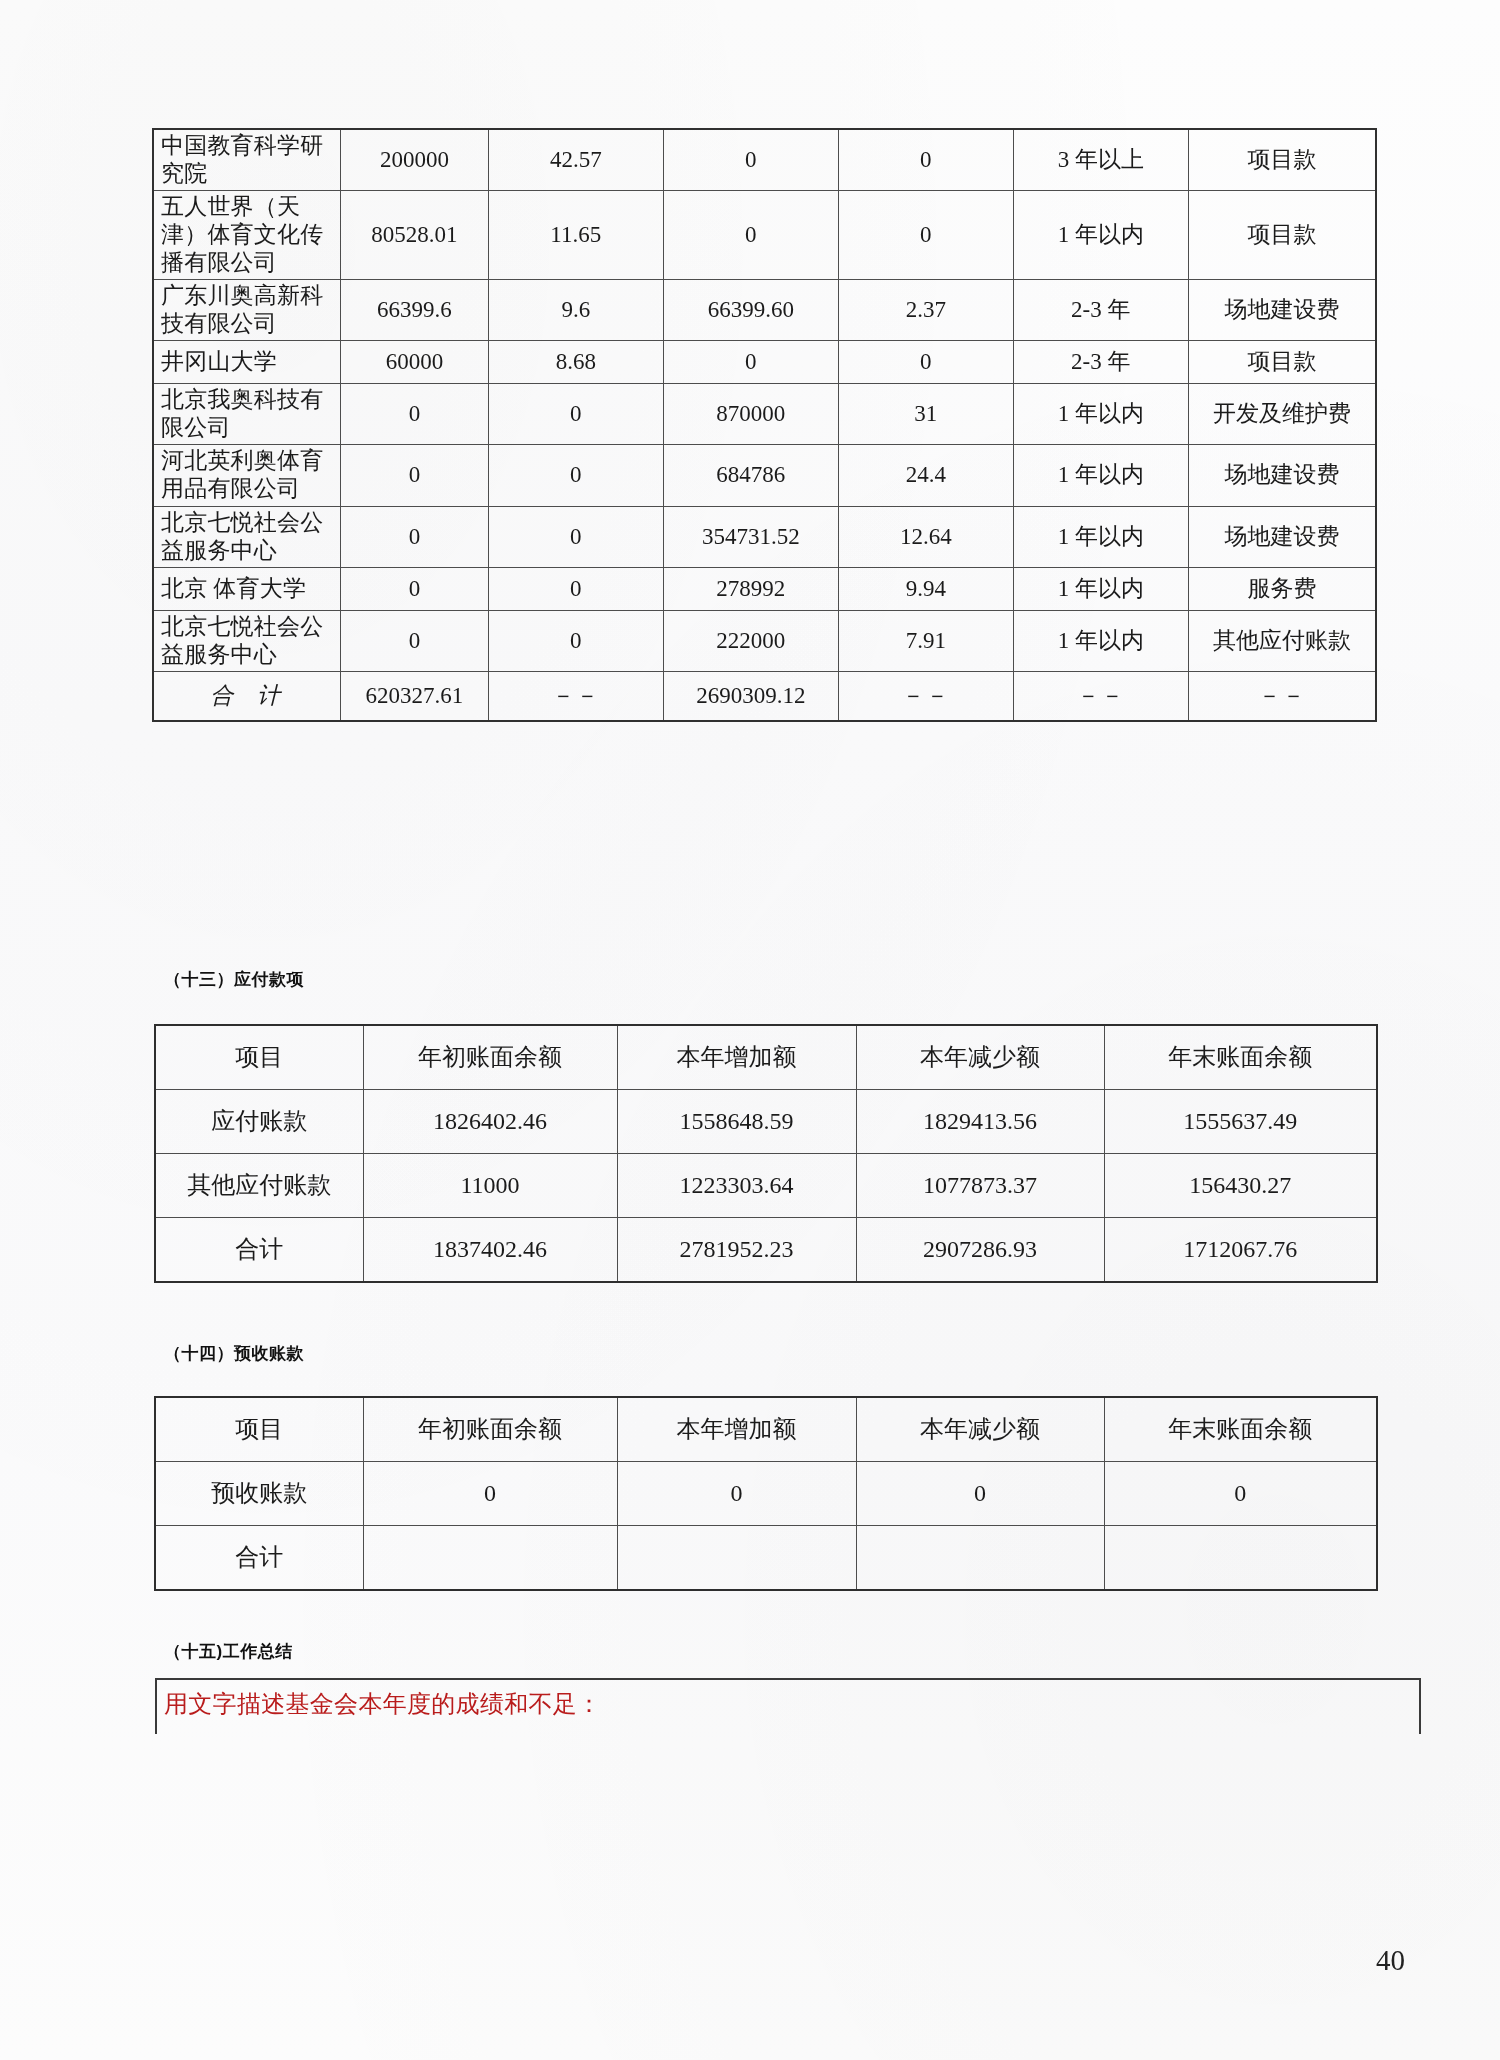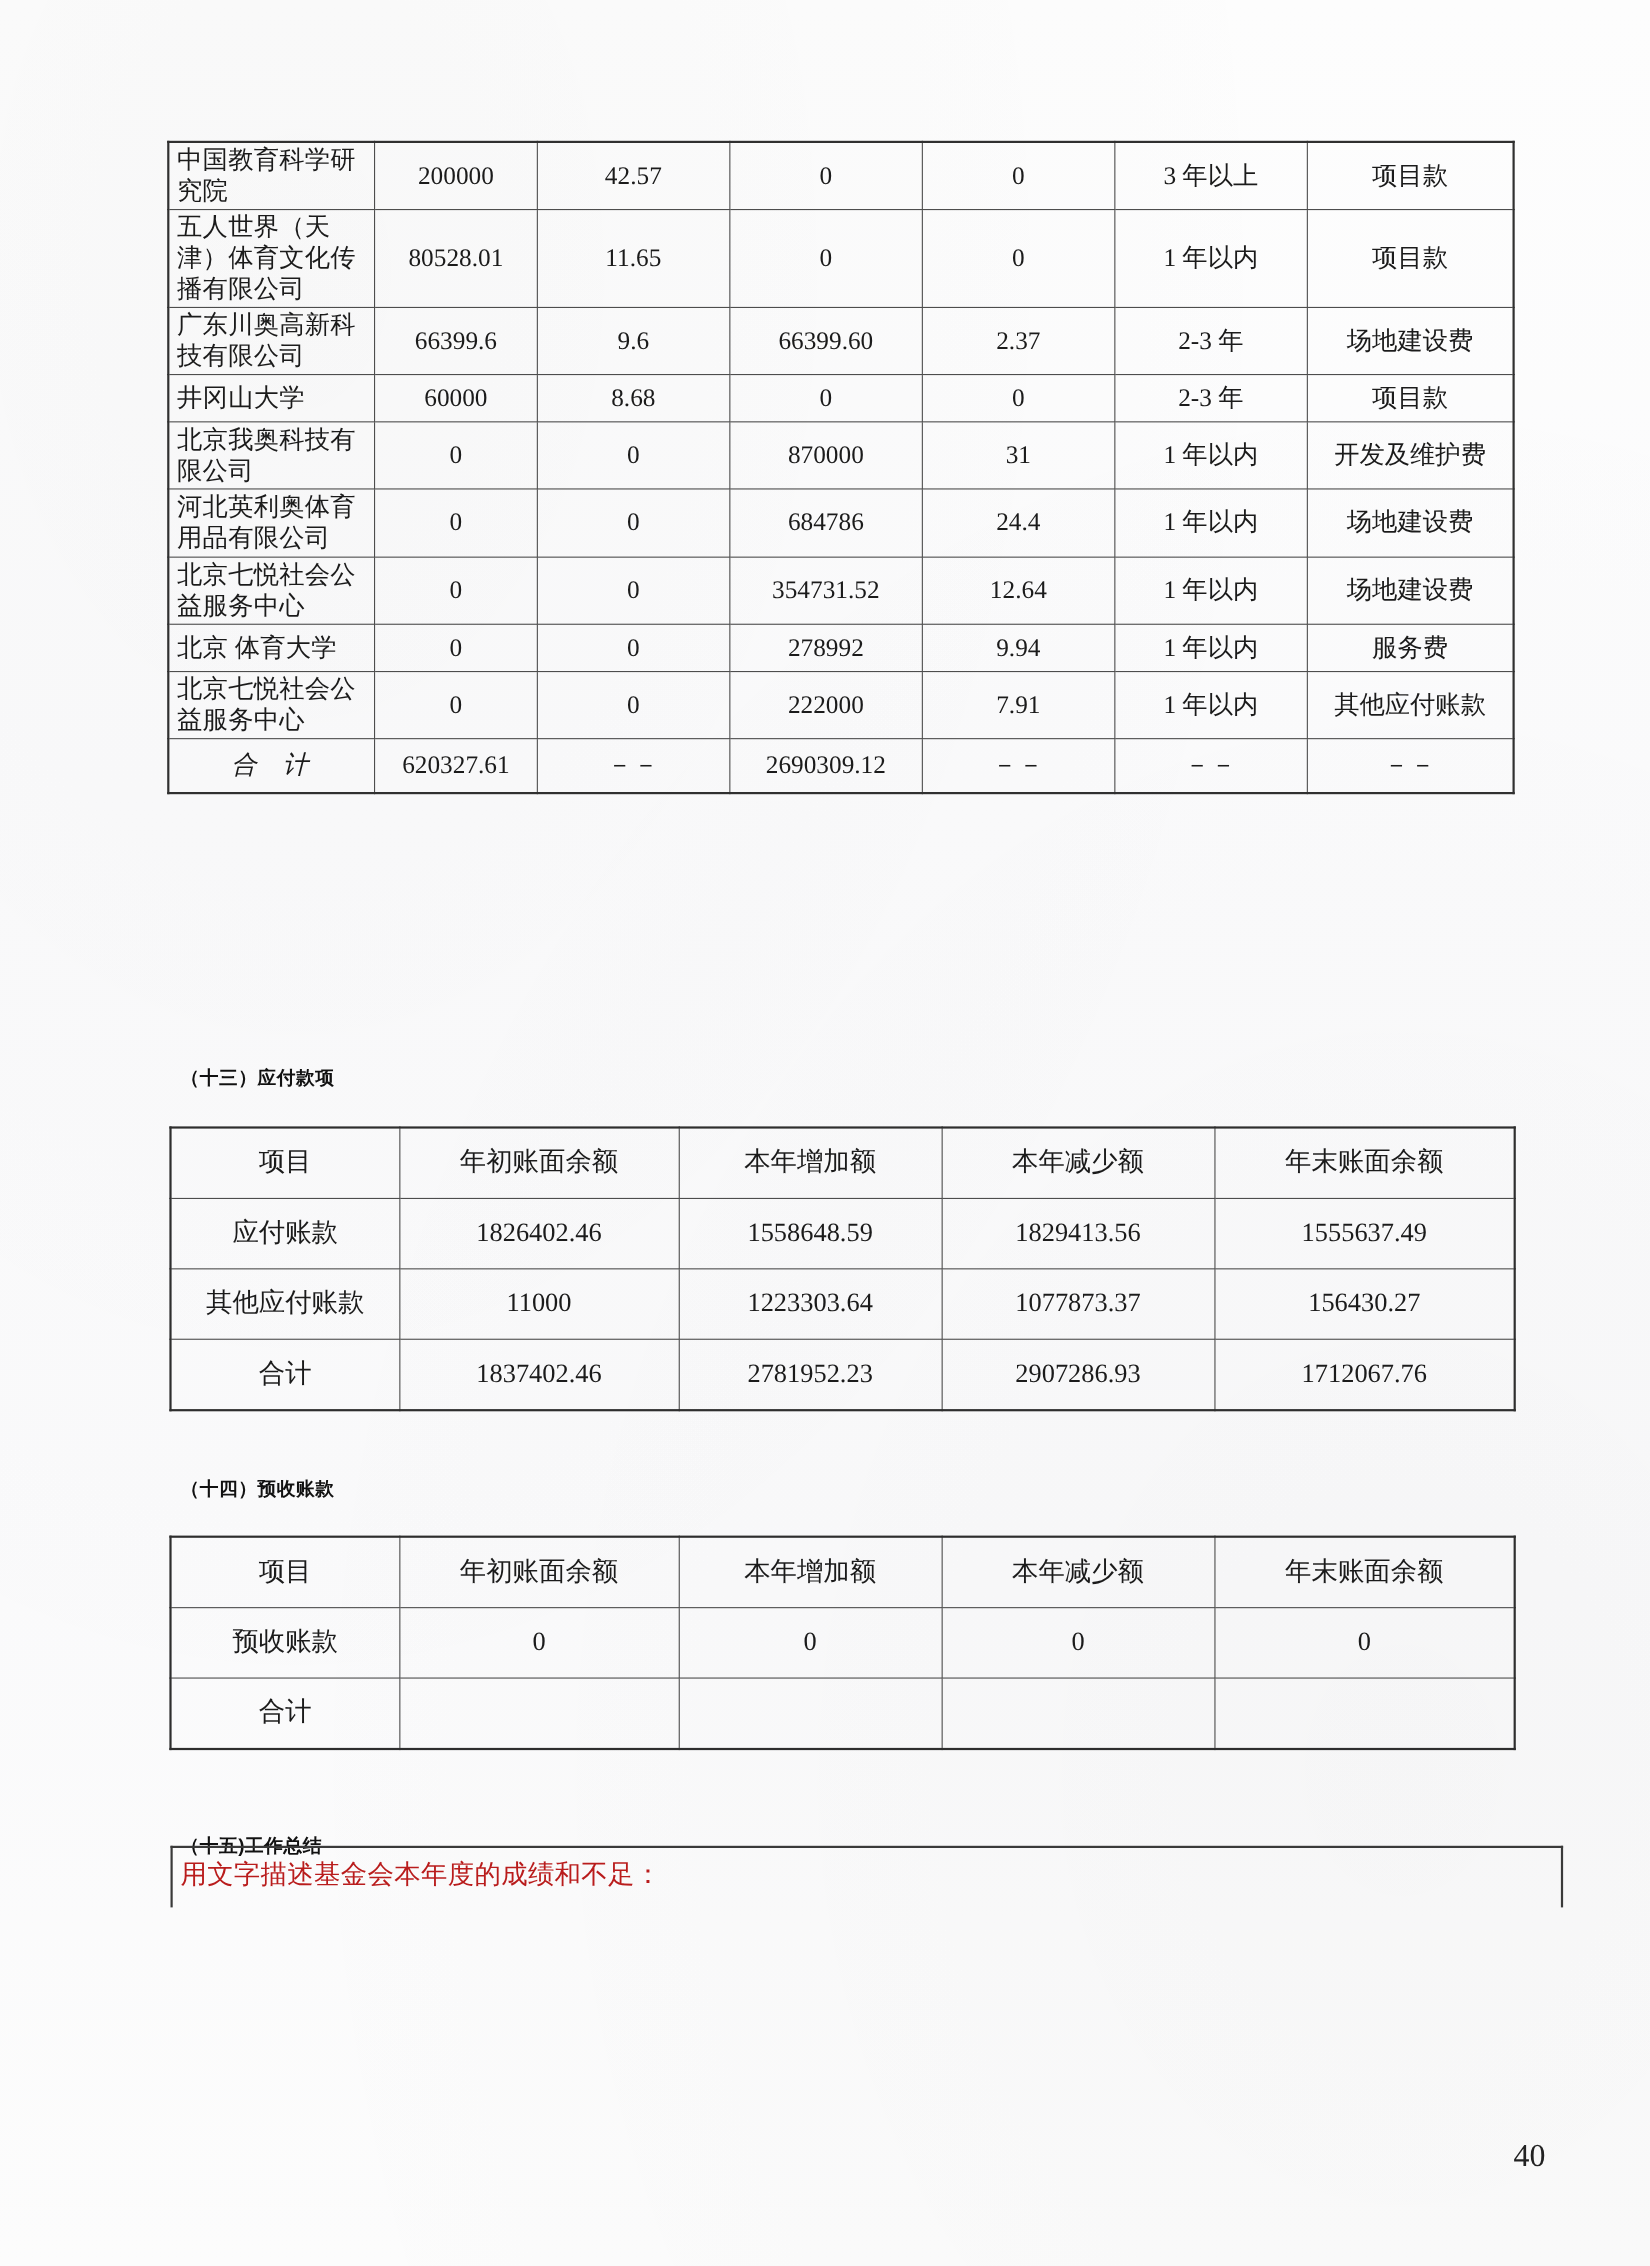--- a/index.html
+++ b/index.html
@@ -85,21 +85,21 @@
     position: absolute;
     font-family: "Liberation Sans", "DejaVu Sans", sans-serif;
     font-weight: bold;
     font-size: 17px;
     color: #111;
     letter-spacing: 0.5px;
     white-space: nowrap;
   }
   #heading-13 { left: 152px; top: 968px; }
   #heading-14 { left: 152px; top: 1342px; }
-  #heading-15 { left: 152px; top: 1640px; margin-top: 27px; }
+  #heading-15 { left: 152px; top: 1640px; }
 
   
   #tbl-payable-summary {
     position: absolute;
     left: 142px;
     top: 1024px;
     width: 1222px;
     border: 2.5px solid #2e2e2e;
   }
   #tbl-payable-summary td {

